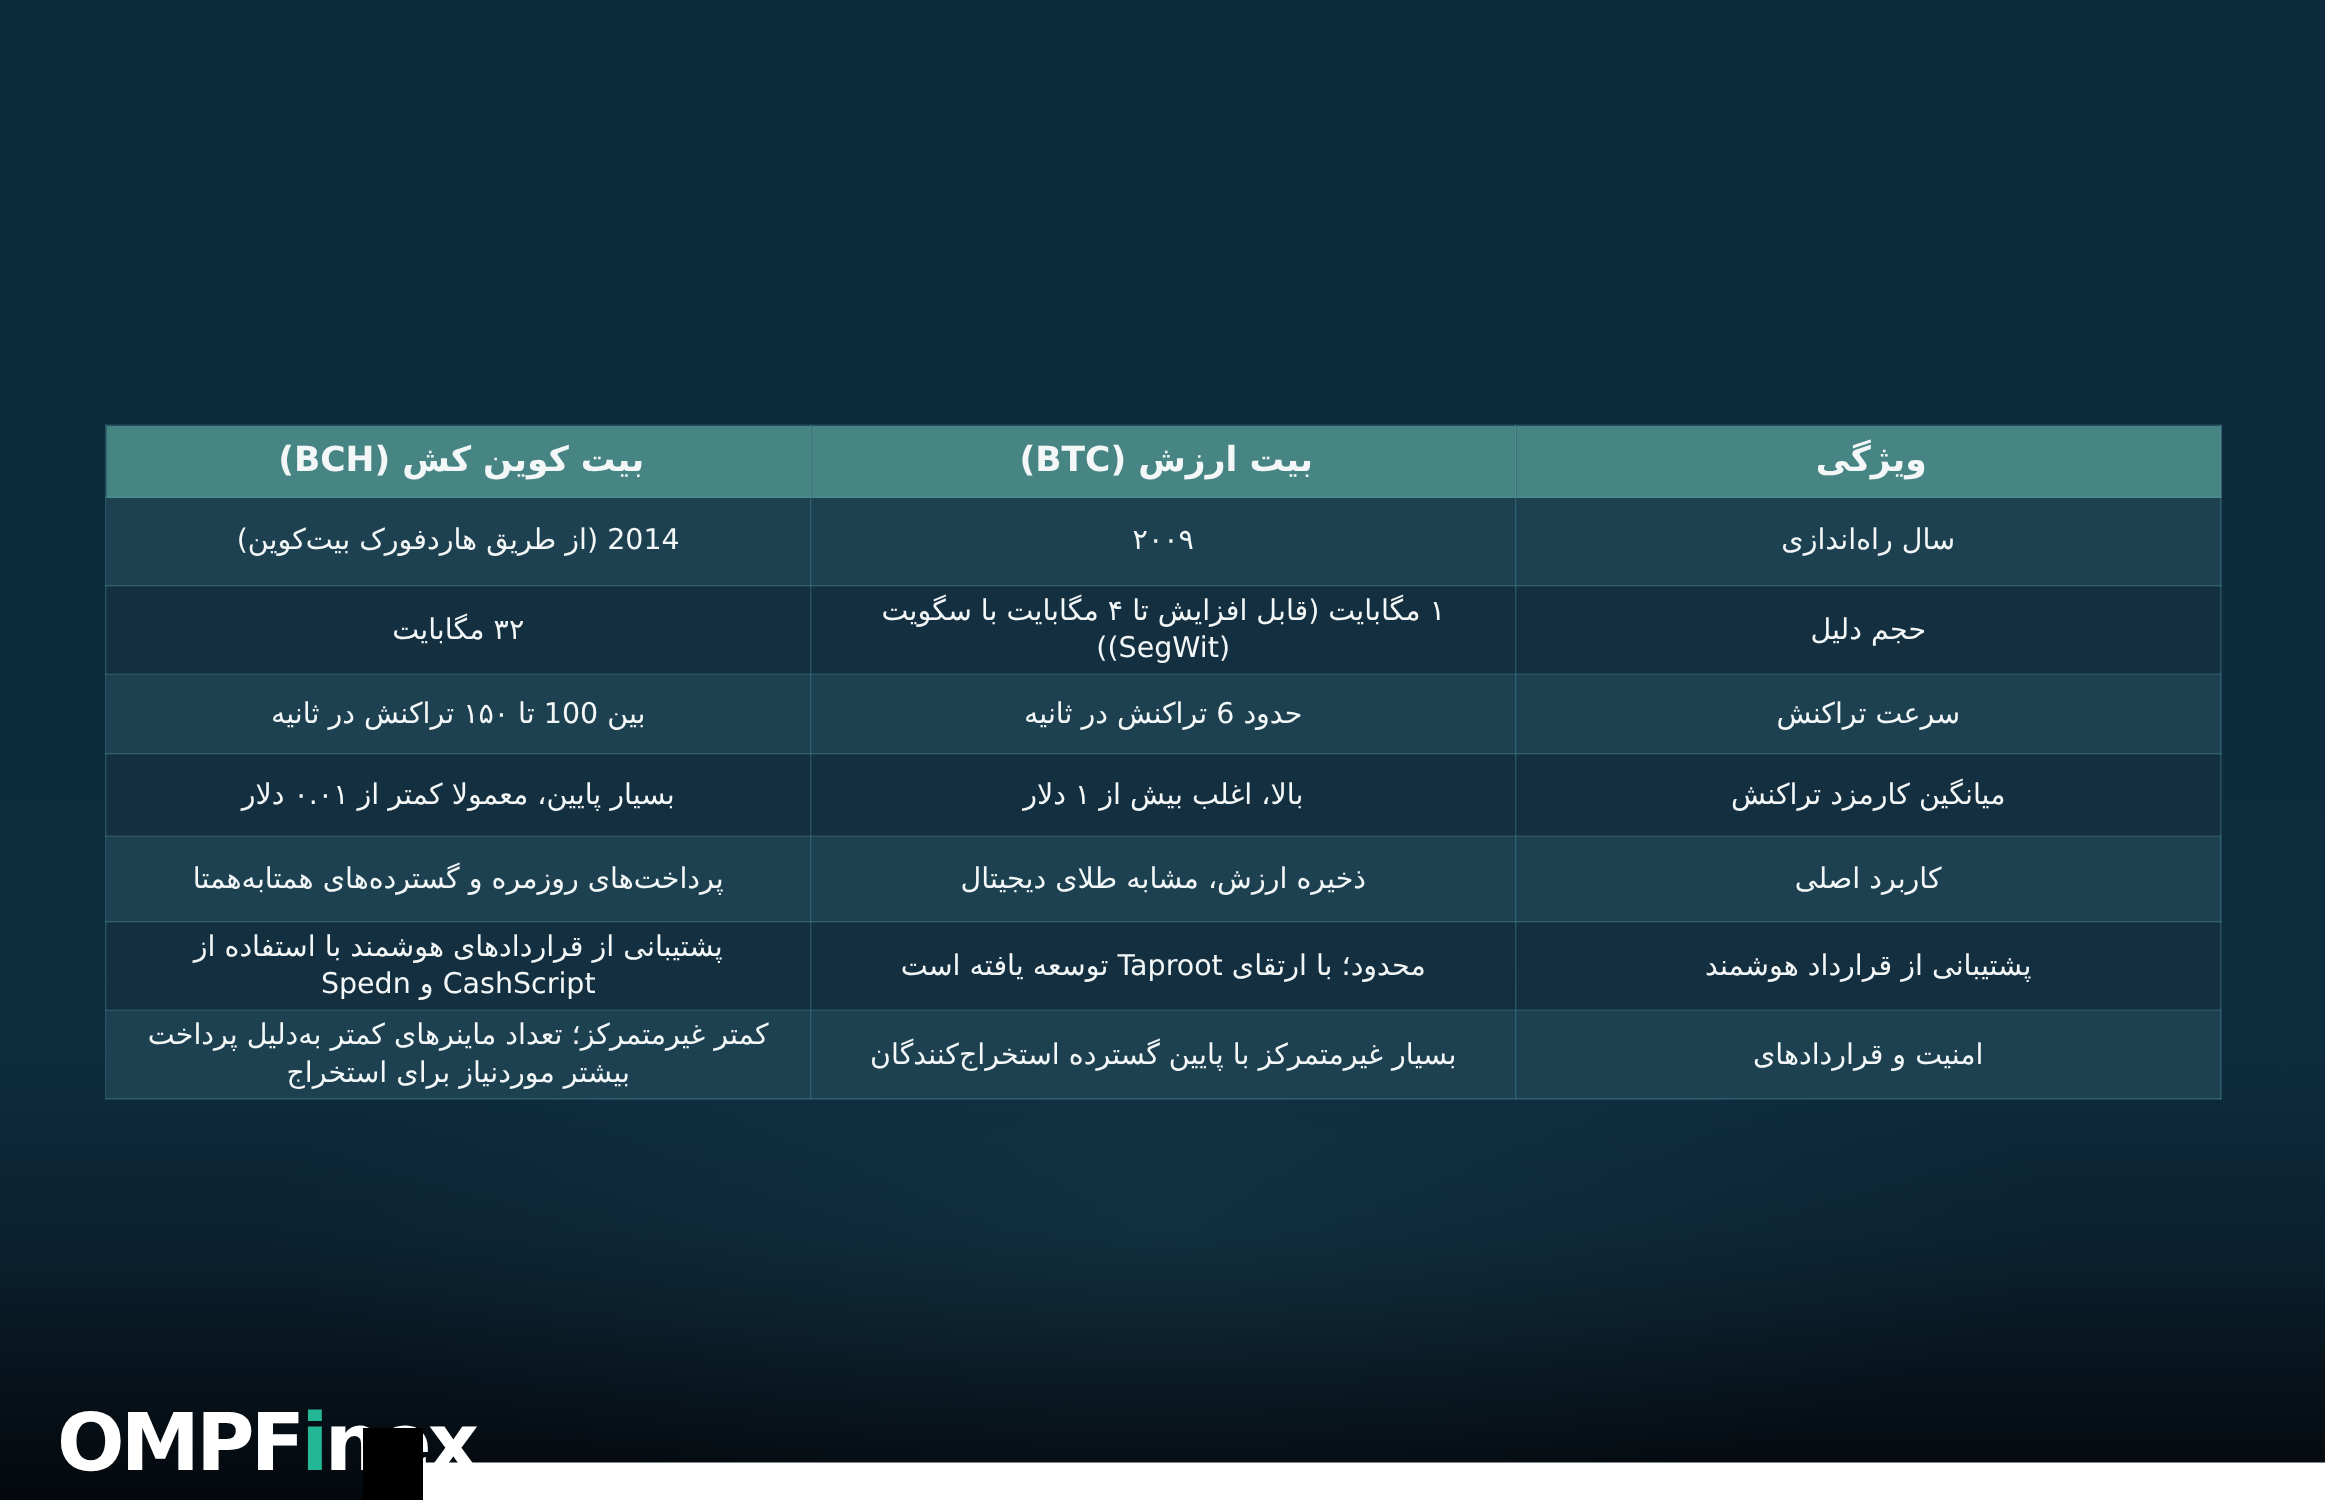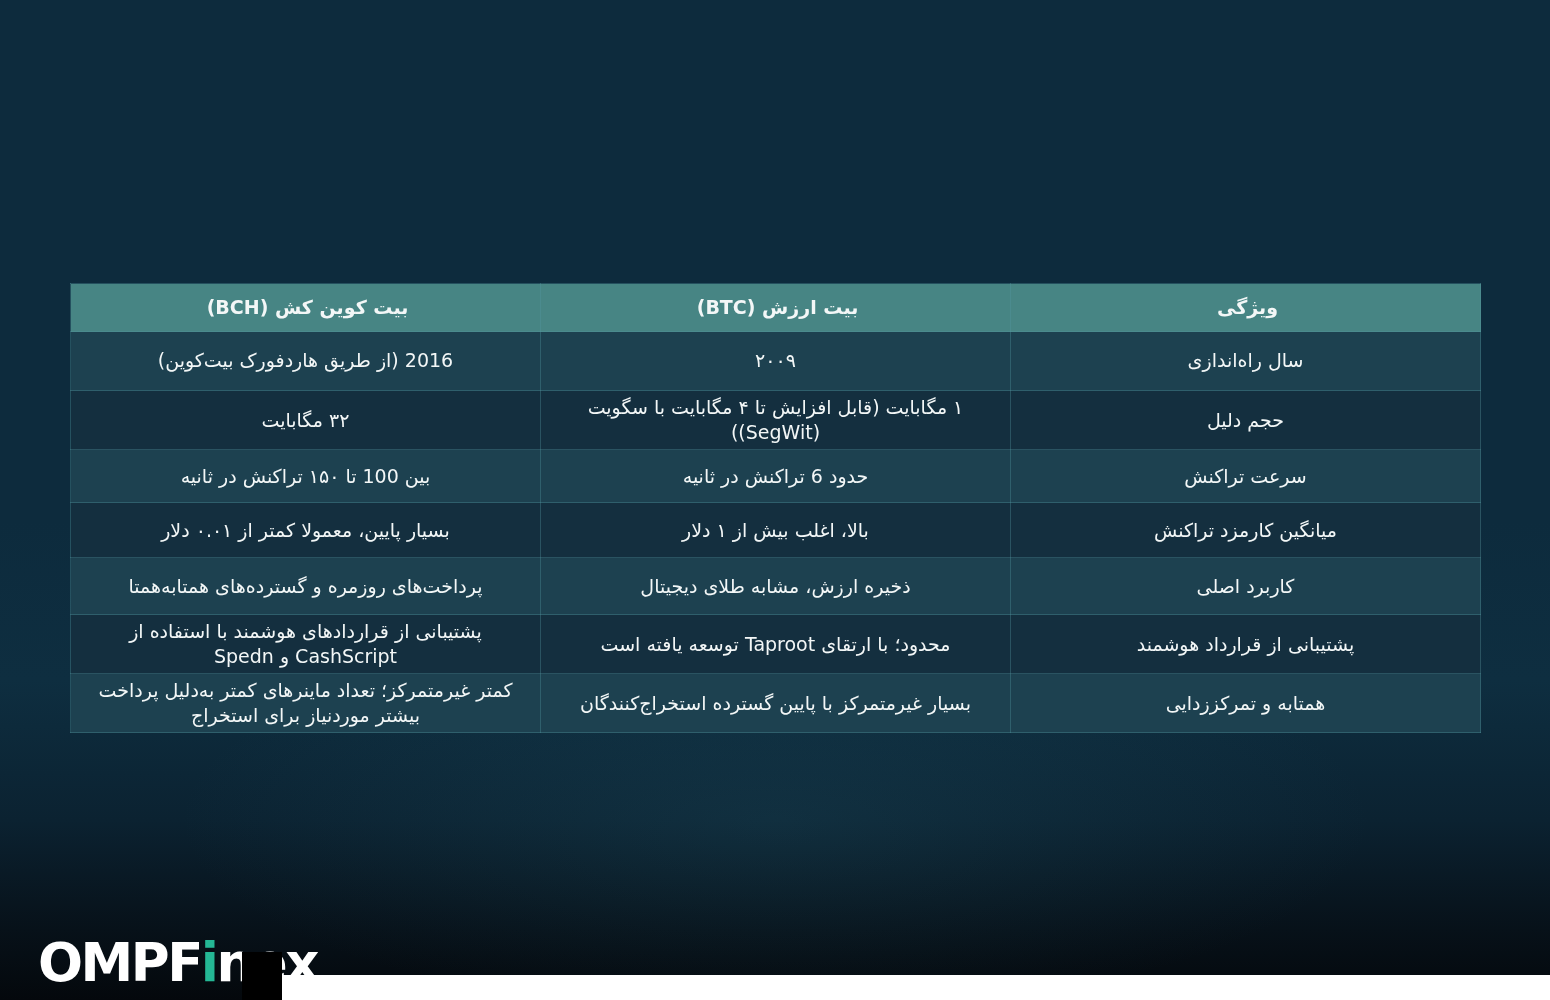--- a/index.html
+++ b/index.html
@@ -37,21 +37,21 @@
     text-align: center;
     vertical-align: middle;
     color: #f3f7f7;
     padding: 4px 14px;
     line-height: 1.32;
   }
 
   .cmp-table thead tr { height: 48px; }
   .cmp-table thead th {
     background: #478584;
-    font-size: 19px;
+    font-size: 23px;
     font-weight: bold;
     padding-left: 18px;
   }
 
   .cmp-table tbody tr:nth-child(odd)  td { background: #1d4150; }
   .cmp-table tbody tr:nth-child(even) td { background: #142f3f; }
 
   .cmp-table tbody tr:nth-child(1) { height: 59px; }
   .cmp-table tbody tr:nth-child(2) { height: 55px; }
   .cmp-table tbody tr:nth-child(3) { height: 53px; }
@@ -104,21 +104,21 @@
       <tr>
         <th>ویژگی</th>
         <th>بیت ارزش (BTC)</th>
         <th>بیت کوین کش (BCH)</th>
       </tr>
     </thead>
     <tbody>
       <tr>
         <td class="feature-cell">سال راه‌اندازی</td>
         <td>۲۰۰۹</td>
-        <td>2016 (از طریق هاردفورک بیت‌کوین)</td>
+        <td>2014 (از طریق هاردفورک بیت‌کوین)</td>
       </tr>
       <tr>
         <td class="feature-cell">حجم دلیل</td>
         <td>۱ مگابایت (قابل افزایش تا ۴ مگابایت با سگویت (SegWit))</td>
         <td>۳۲ مگابایت</td>
       </tr>
       <tr>
         <td class="feature-cell">سرعت تراکنش</td>
         <td>حدود 6 تراکنش در ثانیه</td>
         <td>بین 100 تا ۱۵۰ تراکنش در ثانیه</td>
@@ -132,21 +132,21 @@
         <td class="feature-cell">کاربرد اصلی</td>
         <td>ذخیره ارزش، مشابه طلای دیجیتال</td>
         <td>پرداخت‌های روزمره و گسترده‌های همتابه‌همتا</td>
       </tr>
       <tr>
         <td class="feature-cell">پشتیبانی از قرارداد هوشمند</td>
         <td>محدود؛ با ارتقای Taproot توسعه یافته است</td>
         <td>پشتیبانی از قراردادهای هوشمند با استفاده از CashScript و Spedn</td>
       </tr>
       <tr>
-        <td class="feature-cell">همتابه و تمرکززدایی</td>
+        <td class="feature-cell">امنیت و قراردادهای</td>
         <td>بسیار غیرمتمرکز با پایین گسترده استخراج‌کنندگان</td>
         <td>کمتر غیرمتمرکز؛ تعداد ماینرهای کمتر به‌دلیل پرداخت بیشتر موردنیاز برای استخراج</td>
       </tr>
     </tbody>
   </table>
 
   <div class="logo"><span>OMPF</span><span class="accent">i</span><span>nex</span></div>
 
   <div class="footer-black-box"></div>
   <div class="footer-white-strip"></div>

